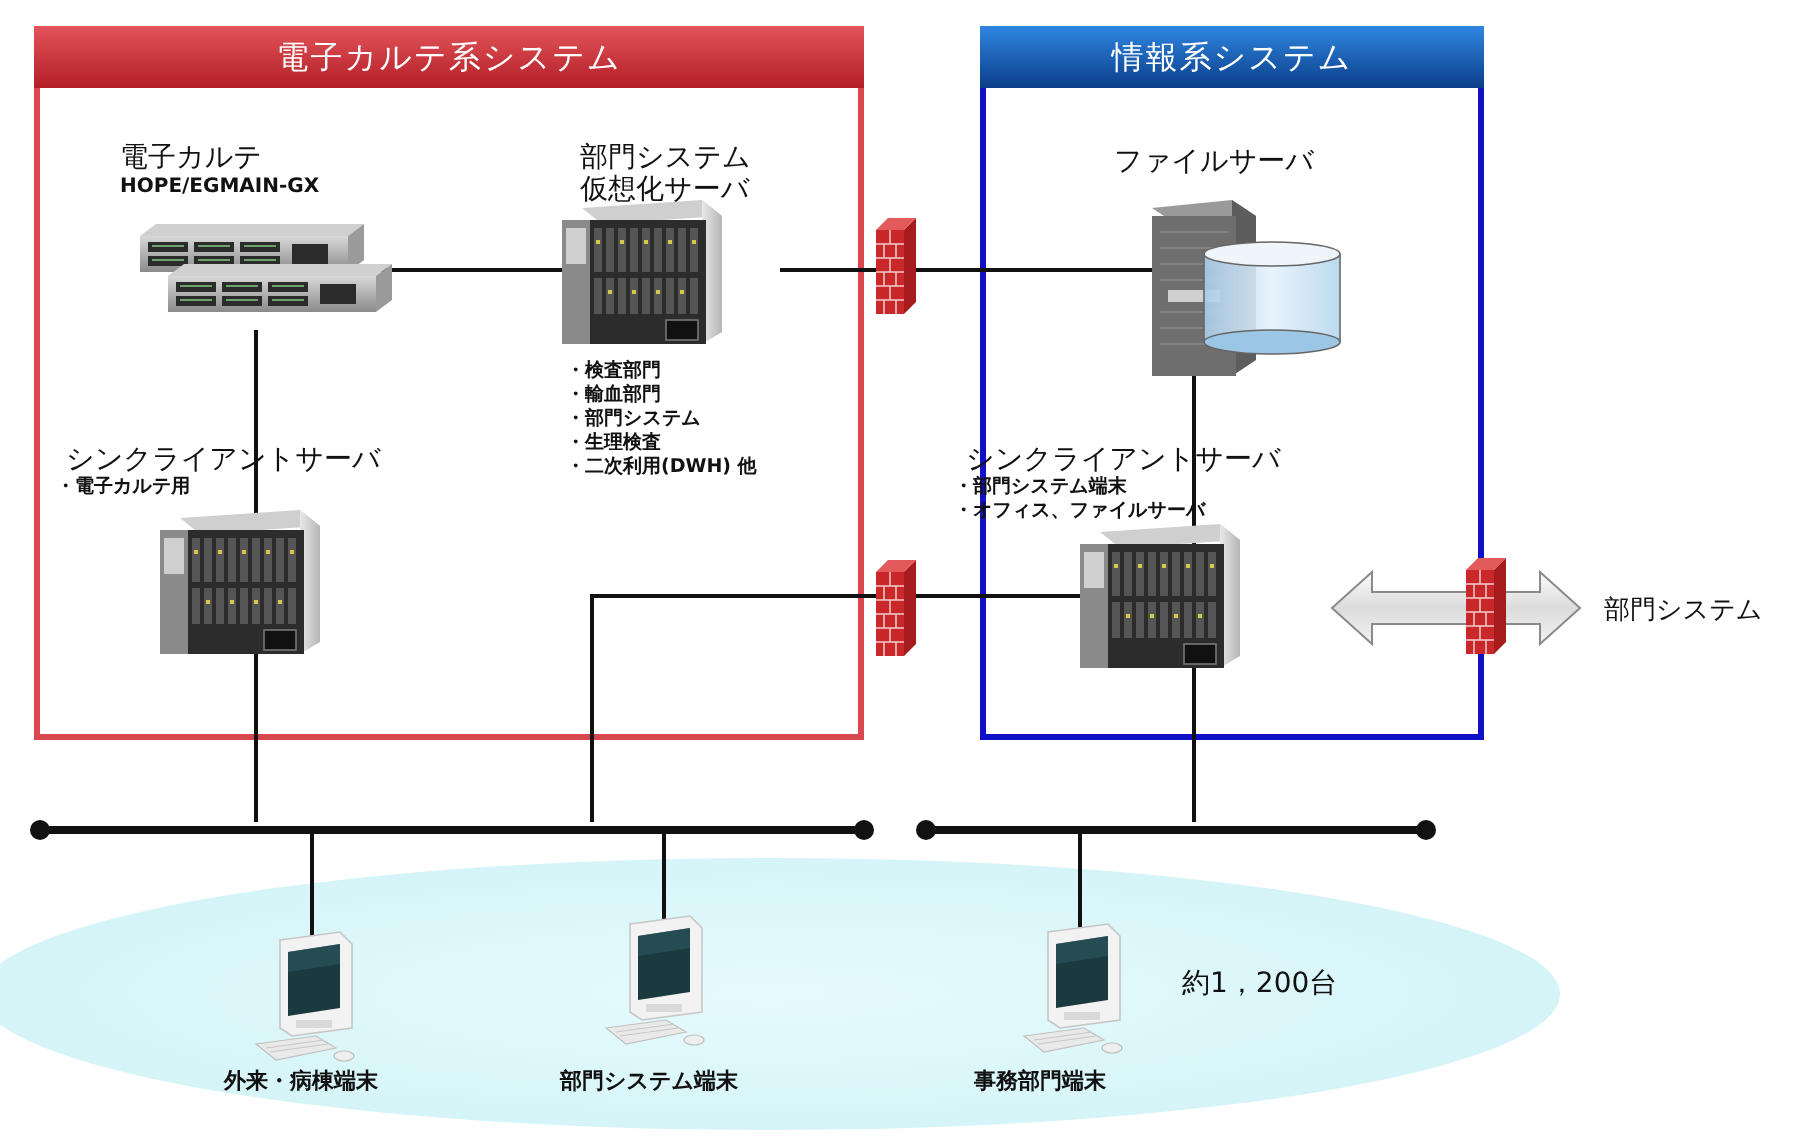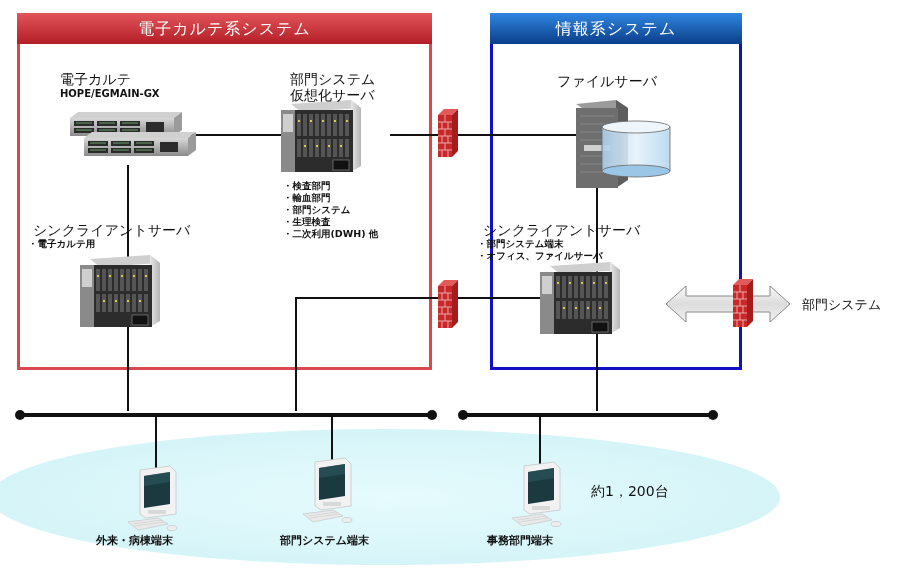--- a/index.html
+++ b/index.html
@@ -245,16 +245,16 @@
 
 <div class="lbl big" style="left:557px;top:73px;">ファイルサーバ</div>
 <div class="lbl big" style="left:483px;top:222px;">シンクライアントサーバ</div>
 <ul class="bul lbl small" style="left:477px;top:238px;">
   <li>部門システム端末</li>
   <li>オフィス、ファイルサーバ</li>
 </ul>
 
 <div class="lbl" style="left:802px;top:296px;font-size:13px;">部門システム</div>
 
-<div class="lbl term" style="left:96px;top:533px;">外来・病棟端末</div>
+<div class="lbl term" style="left:112px;top:533px;">外来・病棟端末</div>
 <div class="lbl term" style="left:280px;top:533px;">部門システム端末</div>
 <div class="lbl term" style="left:487px;top:533px;">事務部門端末</div>
 <div class="lbl count" style="left:591px;top:483px;">約1，200台</div>
 
 </body></html>

